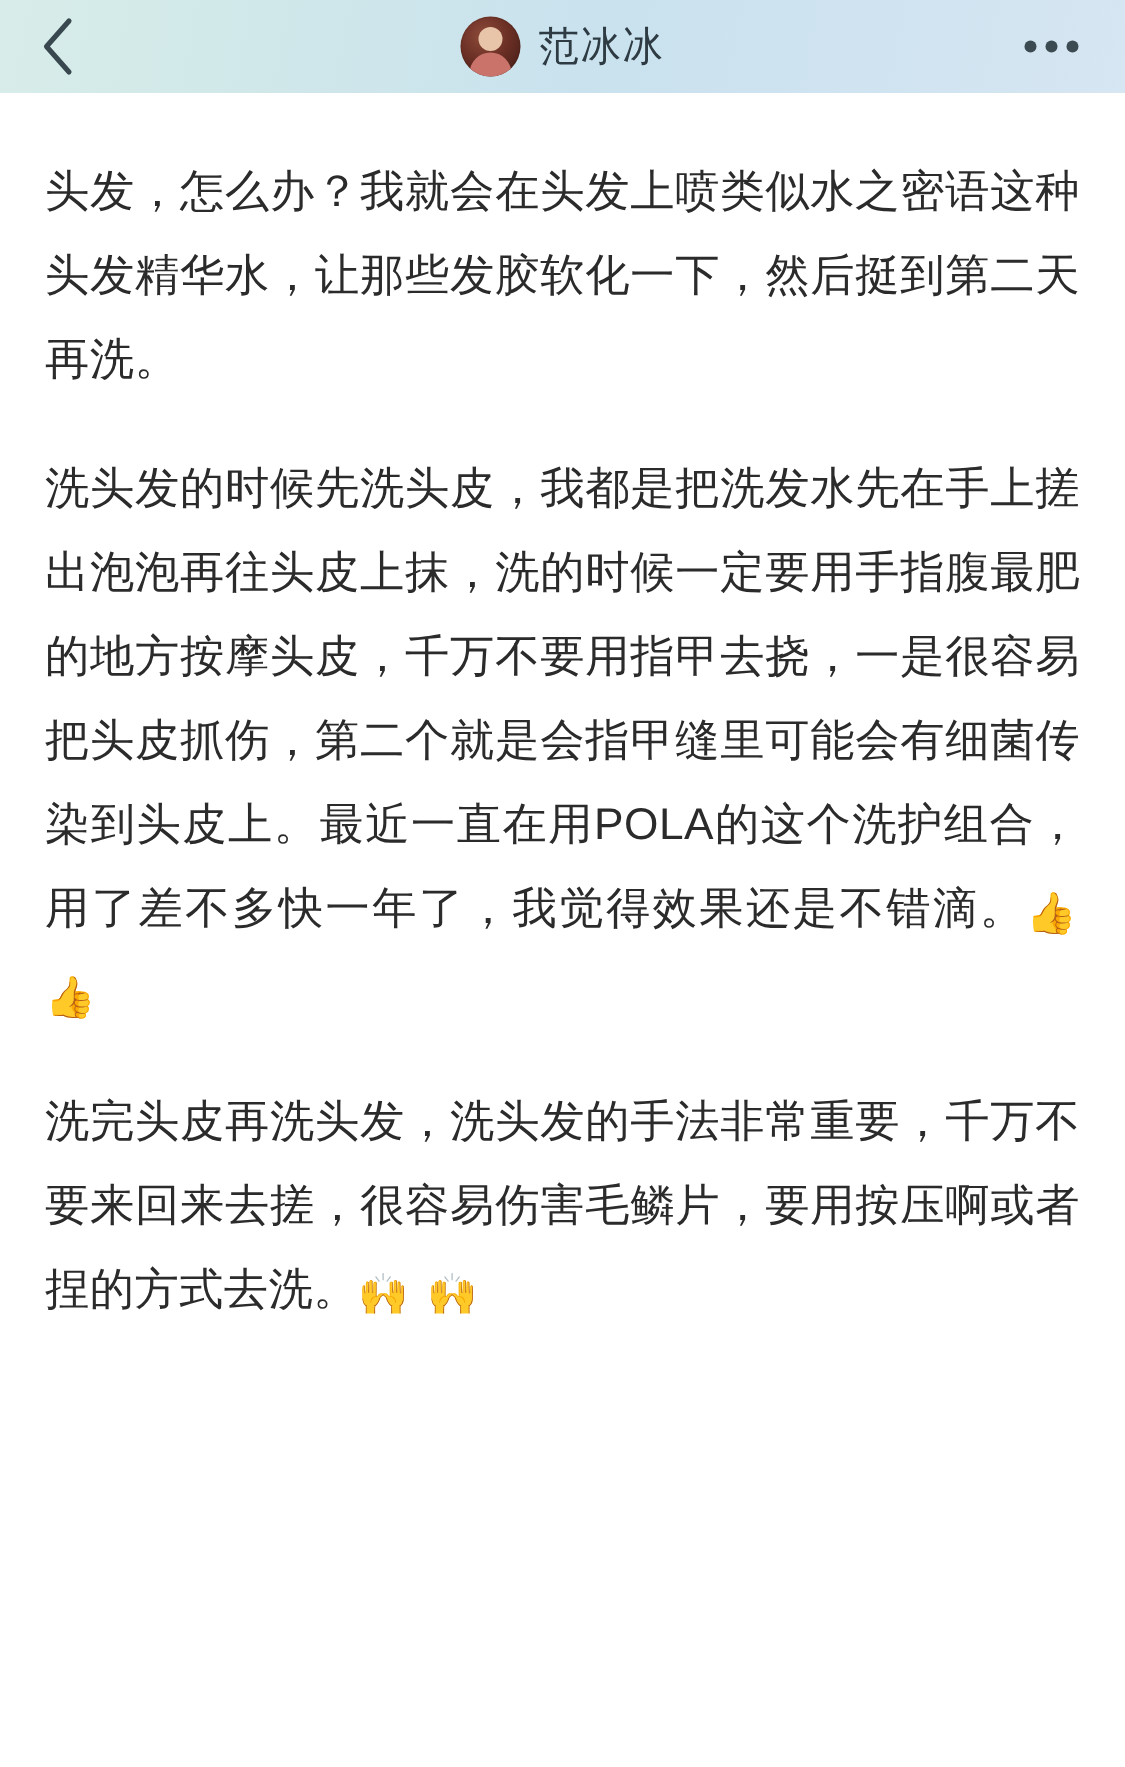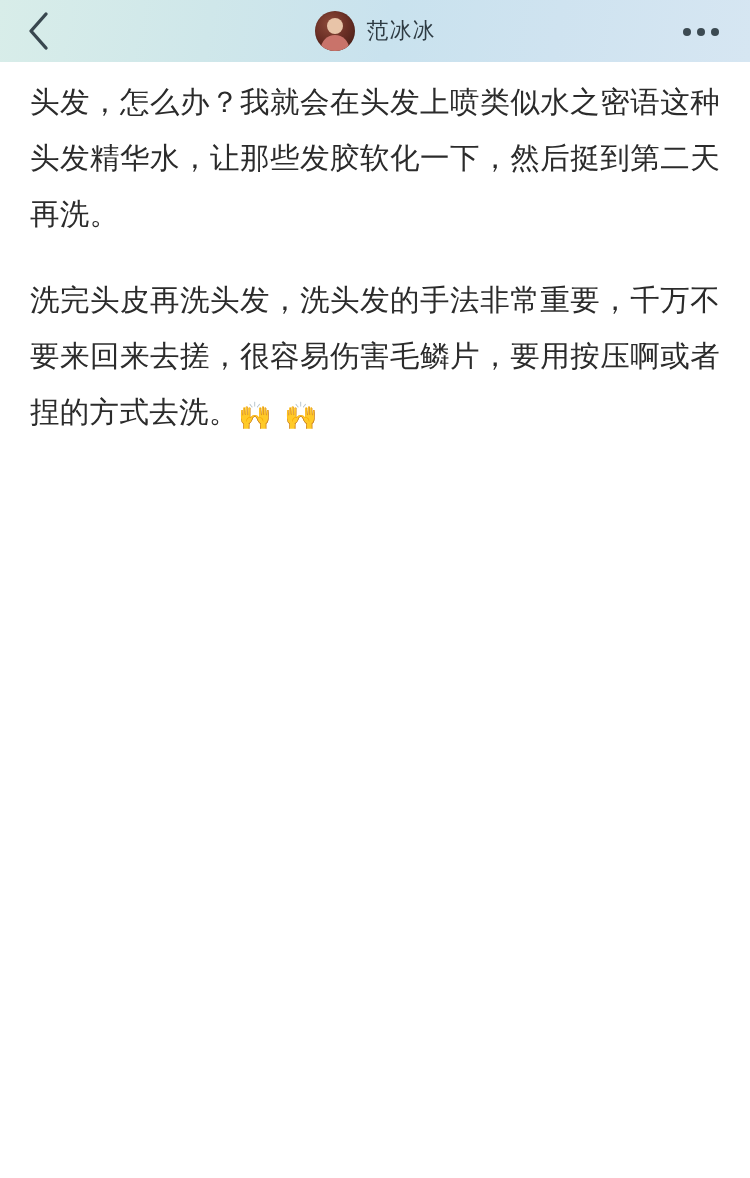--- a/index.html
+++ b/index.html
@@ -75,21 +75,21 @@
   }
   .avatar::after {
     content: "";
     position: absolute;
     left: 6px; top: 24px;
     width: 28px; height: 20px;
     border-radius: 14px 14px 0 0;
     background: #c9736a;
   }
   .title-text {
-    font-size: 22px;
+    font-size: 27px;
     color: #2e3b43;
     letter-spacing: 1px;
     white-space: nowrap;
   }
 
   .more-btn {
     position: absolute;
     right: 22px;
     top: 0; bottom: 0;
     width: 54px;
@@ -102,21 +102,21 @@
     width: 8px; height: 8px;
     border-radius: 50%;
     background: #3c4a52;
     display: inline-block;
     margin: 0 3px;
   }
 
   
   .article {
     position: relative;
-    padding: 12px 30px 0 30px;
+    padding: 38px 30px 0 30px;
     height: calc(1178px - 62px);
     overflow: hidden;
   }
   .article p {
     margin: 0 0 30px 0;
     font-size: 29.5px;
     line-height: 56px;
     color: #2b2b2b;
     letter-spacing: 0.3px;
     text-align: justify;
@@ -169,19 +169,20 @@
         <i></i><i></i><i></i>
       </span>
     </div>
   </div>
 
   <div class="article">
 
     <p>头发，怎么办？我就会在头发上喷类似水之密语这种头发精华水，让那些发胶软化一下，然后挺到第二天再洗。</p>
 
 
+    <p><span>洗头发的时候先洗头皮，我都是把洗发水先在手上搓出泡泡再往头皮上抹，洗的时候一定要用手指腹最肥的地方按摩头皮，千万不要用指甲去挠，一是很容易把头皮抓伤，第二个就是会指甲缝里可能会有细菌传染到头皮上。最近一直在用POLA的这个洗护组合，用了差不多快一年了，我觉得效果还是不错滴。</span><span class="emoji">👍 👍</span></p>
 
     <p><span>洗完头皮再洗头发，洗头发的手法非常重要，千万不要来回来去搓，很容易伤害毛鳞片，要用按压啊或者捏的方式去洗。</span><span class="emoji">🙌 🙌</span></p>
 
     <div class="fade-bottom"></div>
   </div>
 
 </div>
 
 </body></html>

